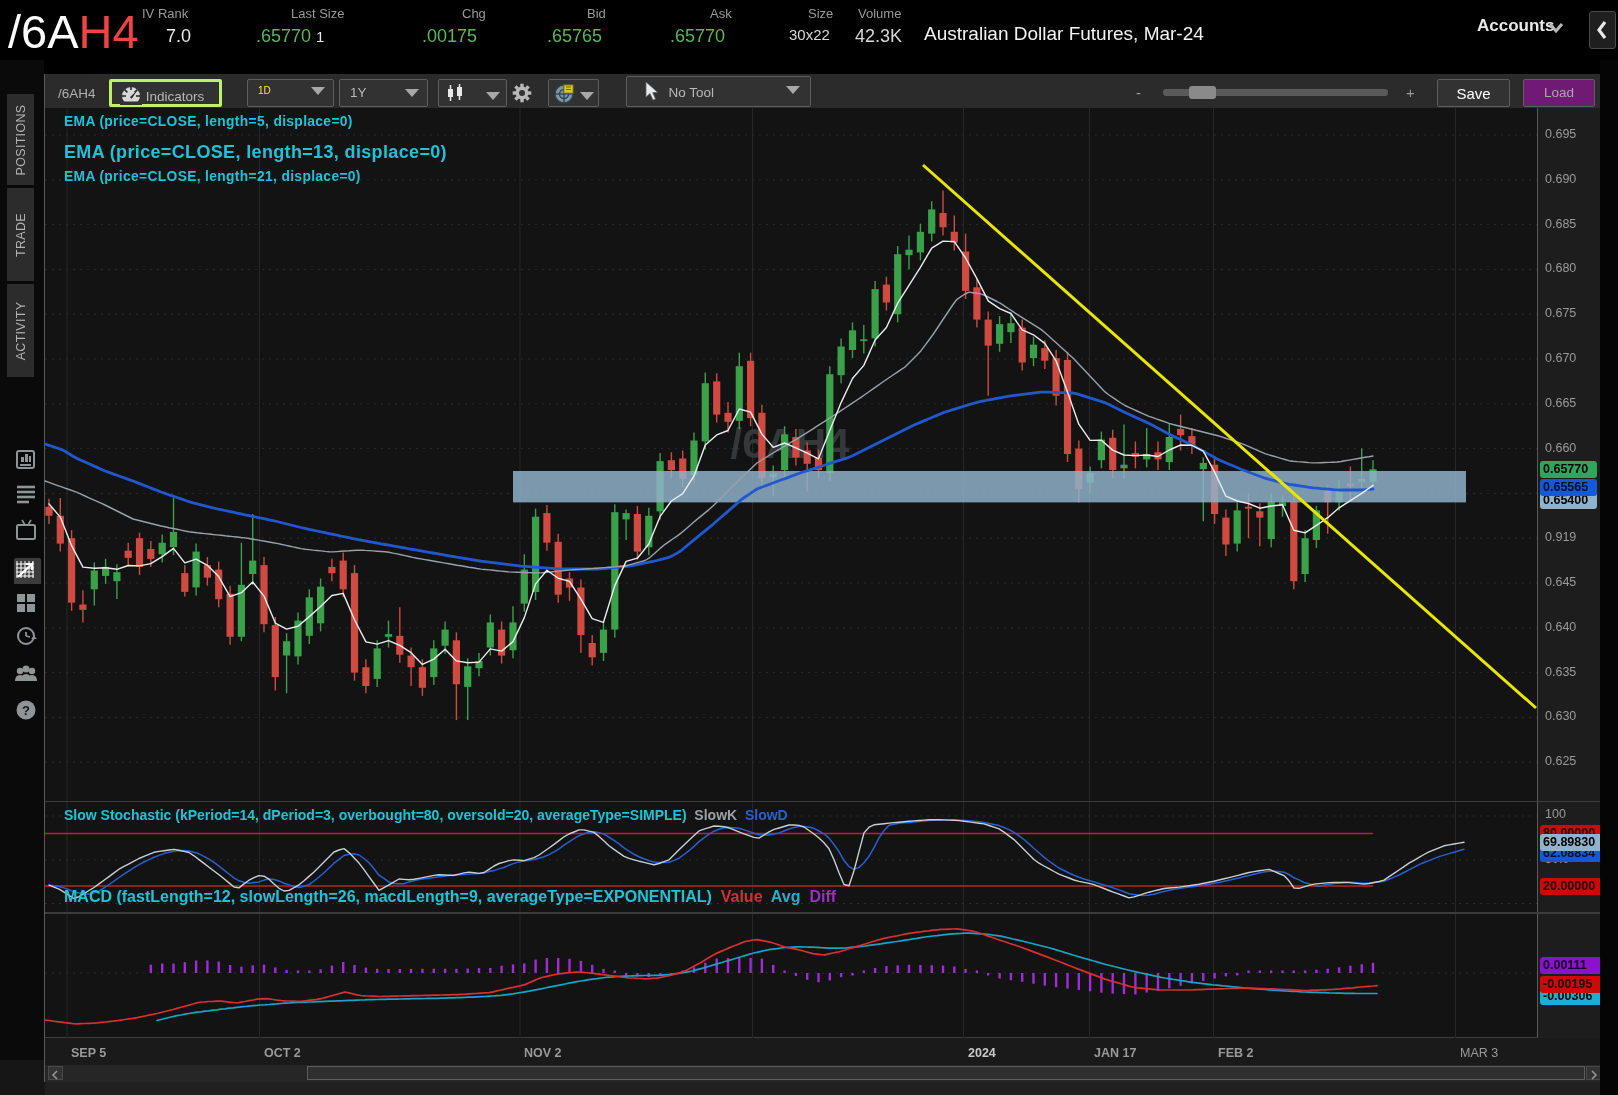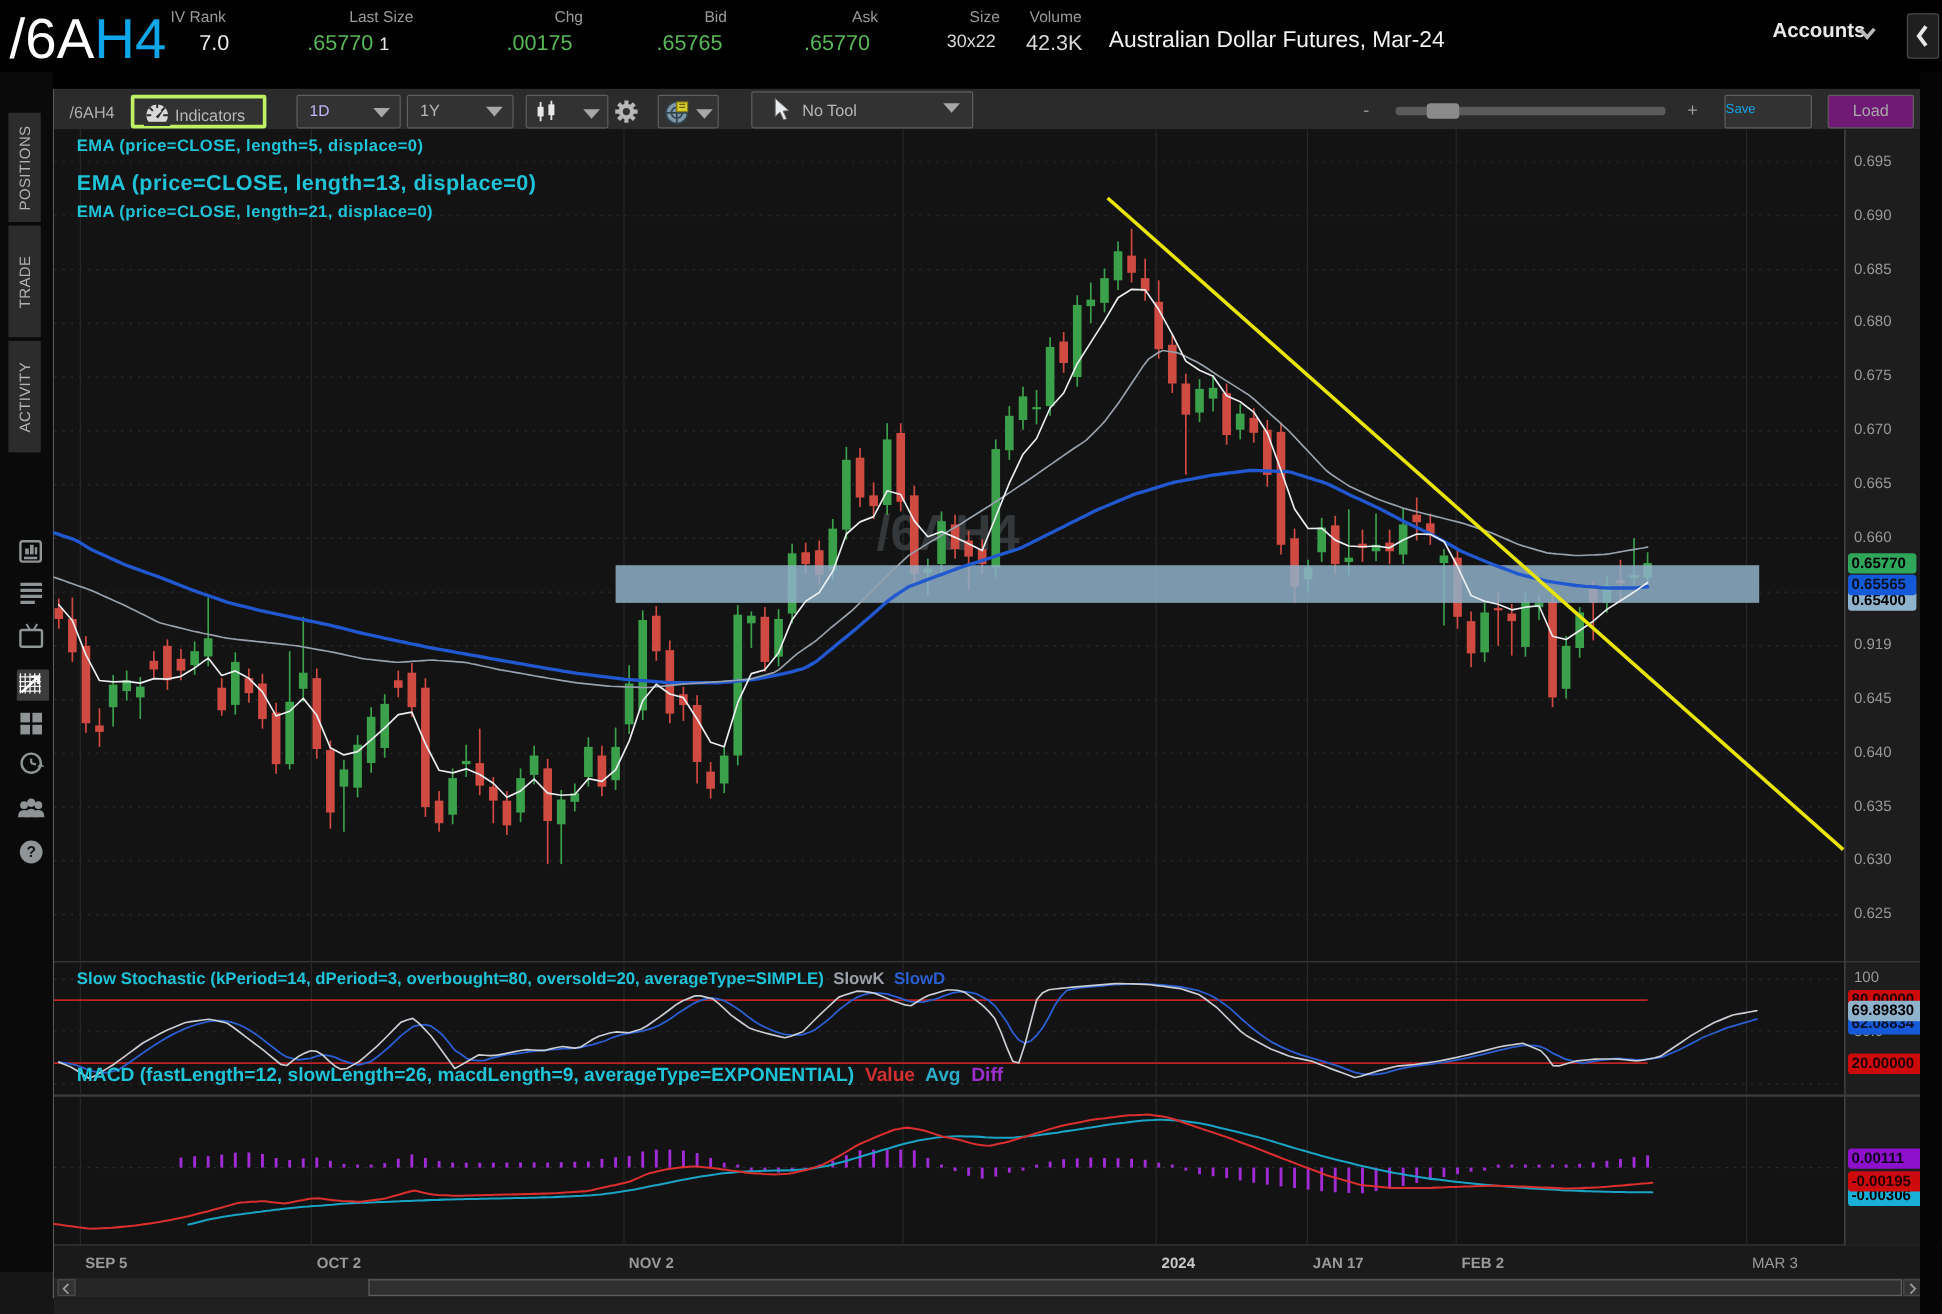--- a/index.html
+++ b/index.html
@@ -466,21 +466,21 @@
 
 <div style="position:absolute;left:48px;top:1066px;width:15px;height:14px;background:#333;border:1px solid #4a4a4a;box-sizing:border-box"><svg width="13" height="12">
       <path d="M8 2 L4 6 L8 10" stroke="#999" stroke-width="1.5" fill="none"></path>
     </svg></div>
 <div style="position:absolute;left:307px;top:1066px;width:1278px;height:14px;background:#2f2f2f;border:1px solid #5e5e5e;box-sizing:border-box"></div>
 <div style="position:absolute;left:1586px;top:1066px;width:15px;height:14px;background:#333;border:1px solid #4a4a4a;box-sizing:border-box"><svg width="13" height="12">
       <path d="M5 2 L9 6 L5 10" stroke="#999" stroke-width="1.5" fill="none"></path>
     </svg></div>
 
 <div style="position:absolute;left:0;top:0;width:1618px;height:60px;background:#000">
-    <div style="position:absolute;left:8px;top:4px;font-size:47px;color:#fff">/6A<span style="color:#0ea5e9">H4</span></div>
+    <div style="position:absolute;left:8px;top:4px;font-size:47px;color:#fff">/6A<span style="color:#ef4444">H4</span></div>
     <div style="position:absolute;left:142px;top:6px;font-size:13px;color:#9a9a9a">IV Rank</div>
     <div style="position:absolute;left:166px;top:26px;font-size:18px;color:#e8e8e8">7.0</div>
     <div style="position:absolute;left:291px;top:6px;font-size:13px;color:#9a9a9a">Last Size</div>
     <div style="position:absolute;left:256px;top:26px;font-size:18px;color:#57b857">.65770 <span style="color:#e8e8e8;font-size:15px">1</span></div>
     <div style="position:absolute;left:462px;top:6px;font-size:13px;color:#9a9a9a">Chg</div>
     <div style="position:absolute;left:422px;top:26px;font-size:18px;color:#57b857">.00175</div>
     <div style="position:absolute;left:587px;top:6px;font-size:13px;color:#9a9a9a">Bid</div>
     <div style="position:absolute;left:547px;top:26px;font-size:18px;color:#57b857">.65765</div>
     <div style="position:absolute;left:710px;top:6px;font-size:13px;color:#9a9a9a">Ask</div>
     <div style="position:absolute;left:670px;top:26px;font-size:18px;color:#57b857">.65770</div>
@@ -507,21 +507,21 @@
           <line x1="-6.4" y1="-5.4" x2="-3.6" y2="-2.6"></line>
           <line x1="6.4" y1="-5.4" x2="3.6" y2="-2.6"></line>
           <line x1="-9" y1="1" x2="-5" y2="1"></line>
           <line x1="9" y1="1" x2="5" y2="1"></line>
         </g>
         <path d="M-1.2 2.2 L6 -4.5 L0.8 3.8 Z" fill="#2b2b2b"></path>
         <rect x="-11" y="6.5" width="22" height="4" fill="#323232"></rect>
       </svg> Indicators</div>
   </div>
 <div style="position:absolute;left:247px;top:79px;width:87px;height:28px;background:#323232;border:1px solid #5e5e5e;border-radius:2px;box-sizing:border-box">
-    <div style="padding:5px 8px 0 10px;color:#c4b5fd;font-size:13px">1D<span style="float:right"><span style="display:inline-block;width:0;height:0;border-left:7px solid transparent;border-right:7px solid transparent;border-top:8px solid #a8a8a8;vertical-align:middle"></span></span></div>
+    <div style="padding:5px 8px 0 10px;color:#fde047;font-size:10px">1D<span style="float:right"><span style="display:inline-block;width:0;height:0;border-left:7px solid transparent;border-right:7px solid transparent;border-top:8px solid #a8a8a8;vertical-align:middle"></span></span></div>
   </div>
 <div style="position:absolute;left:339px;top:79px;width:89px;height:28px;background:#323232;border:1px solid #5e5e5e;border-radius:2px;box-sizing:border-box">
     <div style="padding:5px 8px 0 10px;color:#b8b8b8;font-size:13.5px">1Y<span style="float:right"><span style="display:inline-block;width:0;height:0;border-left:7px solid transparent;border-right:7px solid transparent;border-top:8px solid #a8a8a8;vertical-align:middle"></span></span></div>
   </div>
 <div style="position:absolute;left:438px;top:79px;width:69px;height:28px;background:#323232;border:1px solid #5e5e5e;border-radius:2px;box-sizing:border-box">
     <div style="padding:3px 6px 0 6px"><svg width="24" height="20" viewBox="0 0 24 20" style="vertical-align:-4px">
         <g fill="#e8e8e8">
           <rect x="3" y="6" width="5" height="8"></rect>
           <line x1="5.5" y1="2" x2="5.5" y2="18" stroke="#e8e8e8" stroke-width="1.5"></line>
           <rect x="12" y="4" width="5" height="9"></rect>
@@ -562,21 +562,21 @@
 <div style="position:absolute;left:626px;top:76px;width:185px;height:31px;background:#323232;border:1px solid #5e5e5e;border-radius:2px;box-sizing:border-box">
     <div style="padding:3px 10px 0 14px;color:#b8b8b8;font-size:13.5px"><svg width="20" height="22" viewBox="0 0 20 22" style="vertical-align:-5px">
         <path d="M5 2 L5 17 L9 13.5 L12 20 L14.5 19 L11.7 12.6 L16.5 12.2 Z" fill="#e8eaec" stroke="#666" stroke-width="0.8"></path>
       </svg>&nbsp;&nbsp;No Tool<span style="float:right;margin-top:2px"><span style="display:inline-block;width:0;height:0;border-left:7px solid transparent;border-right:7px solid transparent;border-top:8px solid #a8a8a8;vertical-align:middle"></span></span></div>
   </div>
 <div style="position:absolute;left:1136px;top:84px;color:#9a9a9a;font-size:15px">-</div>
 <div style="position:absolute;left:1163px;top:89px;width:225px;height:7px;background:#5a5a5a;border-radius:3px"></div>
 <div style="position:absolute;left:1189px;top:86px;width:27px;height:13px;background:#8a8a8a;border-radius:3px"></div>
 <div style="position:absolute;left:1406px;top:84px;color:#9a9a9a;font-size:15px">+</div>
 <div style="position:absolute;left:1437px;top:79px;width:73px;height:28px;background:#323232;border:1px solid #5e5e5e;border-radius:2px;box-sizing:border-box">
-    <div style="padding:5px 0 0 0;color:#0ea5e9;font-size:11px;text-align:left">Save</div>
+    <div style="padding:5px 0 0 0;color:#ffffff;font-size:15px;text-align:center">Save</div>
   </div>
 <div style="position:absolute;left:1523px;top:79px;width:72px;height:28px;background:#701a75;border:1px solid #5e5e5e;border-radius:2px;box-sizing:border-box">
     <div style="padding:5px 0 0 0;color:#a8a8a8;font-size:13.5px;text-align:center">Load</div>
   </div>
 <div style="position:absolute;left:64px;top:114px;font-size:13.8px;font-weight:bold;color:#1fc3d7;letter-spacing:0.35px">EMA (price=CLOSE, length=5, displace=0)</div>
 <div style="position:absolute;left:64px;top:142px;font-size:18px;font-weight:bold;color:#1fc3d7;letter-spacing:0.35px">EMA (price=CLOSE, length=13, displace=0)</div>
 <div style="position:absolute;left:64px;top:169px;font-size:13.8px;font-weight:bold;color:#1fc3d7;letter-spacing:0.35px">EMA (price=CLOSE, length=21, displace=0)</div>
 <div style="position:absolute;left:64px;top:807px;font-size:14px;font-weight:bold;color:#1fc3d7">Slow Stochastic (kPeriod=14, dPeriod=3, overbought=80, oversold=20, averageType=SIMPLE)<span style="color:#9aa0a8">&nbsp; SlowK</span><span style="color:#2b5fd0">&nbsp; SlowD</span></div>
 <div style="position:absolute;left:64px;top:888px;font-size:16px;font-weight:bold;color:#1fc3d7">MACD (fastLength=12, slowLength=26, macdLength=9, averageType=EXPONENTIAL)<span style="color:#d23030">&nbsp; Value</span><span style="color:#2bacc8">&nbsp; Avg</span><span style="color:#9b30c8">&nbsp; Diff</span></div>
 

